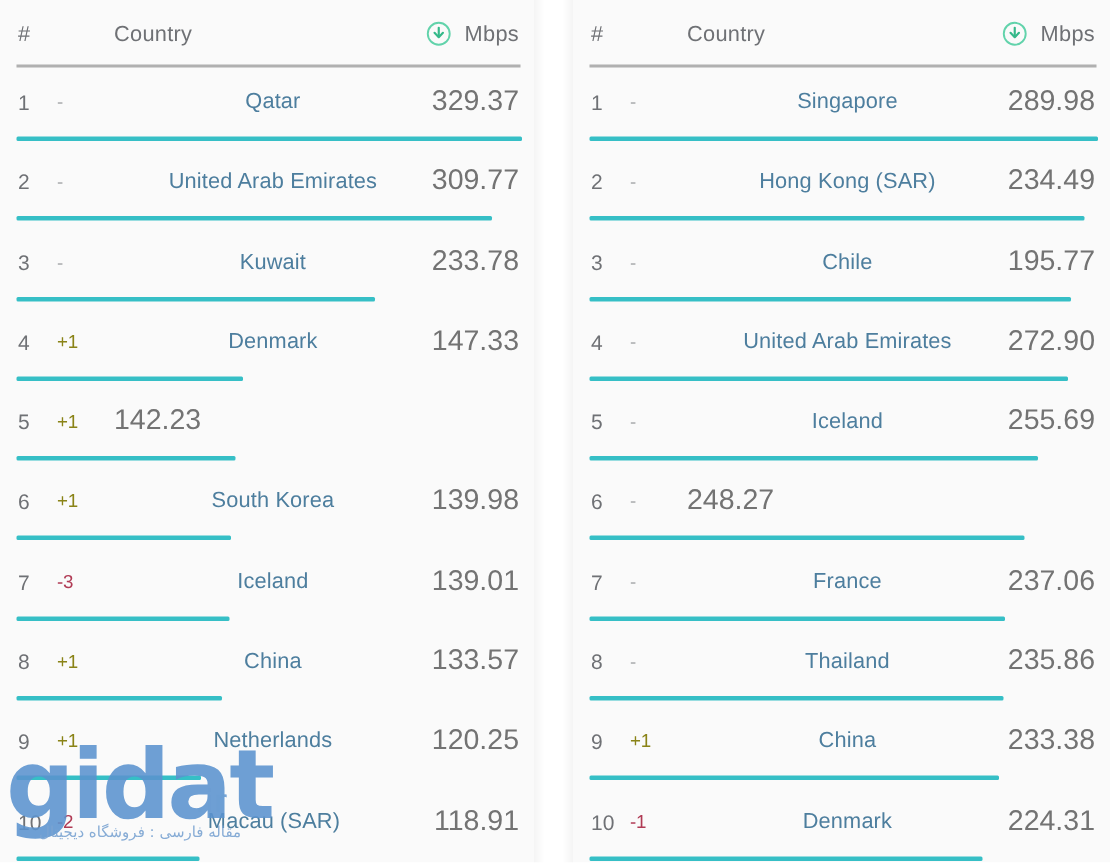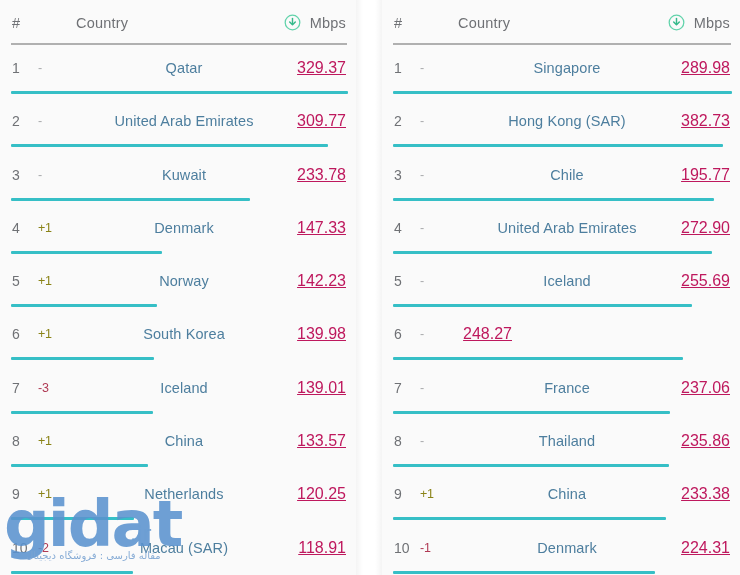--- a/index.html
+++ b/index.html
@@ -135,26 +135,25 @@
   .cell-country {
     flex: 1 1 auto;
     color: #4d7e9e;
     font-size: 14.5px;
     letter-spacing: .1px;
     white-space: nowrap;
     text-align: center;
   }
   .cell-speed {
     flex: 0 0 auto;
-    color: #be185d;
-    font-size: 16px;
+    color: #737373;
+    font-size: 19px;
     text-align: right;
     min-width: 54px;
     padding-right: 2px;
-    text-decoration: underline;
   }
   .bar-track {
     height: 3px;
     margin: 5px 0 0 3px;
     background: transparent;
   }
   .bar-fill {
     height: 3px;
     background: #36bfc6;
     border-radius: 1px;
@@ -266,21 +265,20 @@
             <div class="cell-speed">147.33</div>
           </div>
           <div class="bar-track">
             <div class="bar-fill" style="width:44.73%"></div>
           </div>
         </div>
         <div class="row">
           <div class="row-inner">
             <div class="cell-rank">5</div>
             <div class="cell-delta delta-up">+1</div>
-            <div class="cell-country">Norway</div>
             <div class="cell-speed">142.23</div>
           </div>
           <div class="bar-track">
             <div class="bar-fill" style="width:43.18%"></div>
           </div>
         </div>
         <div class="row">
           <div class="row-inner">
             <div class="cell-rank">6</div>
             <div class="cell-delta delta-up">+1</div>
@@ -365,21 +363,21 @@
           </div>
           <div class="bar-track">
             <div class="bar-fill" style="width:100.00%"></div>
           </div>
         </div>
         <div class="row">
           <div class="row-inner">
             <div class="cell-rank">2</div>
             <div class="cell-delta delta-none">-</div>
             <div class="cell-country">Hong Kong (SAR)</div>
-            <div class="cell-speed">382.73</div>
+            <div class="cell-speed">234.49</div>
           </div>
           <div class="bar-track">
             <div class="bar-fill" style="width:97.41%"></div>
           </div>
         </div>
         <div class="row">
           <div class="row-inner">
             <div class="cell-rank">3</div>
             <div class="cell-delta delta-none">-</div>
             <div class="cell-country">Chile</div>

